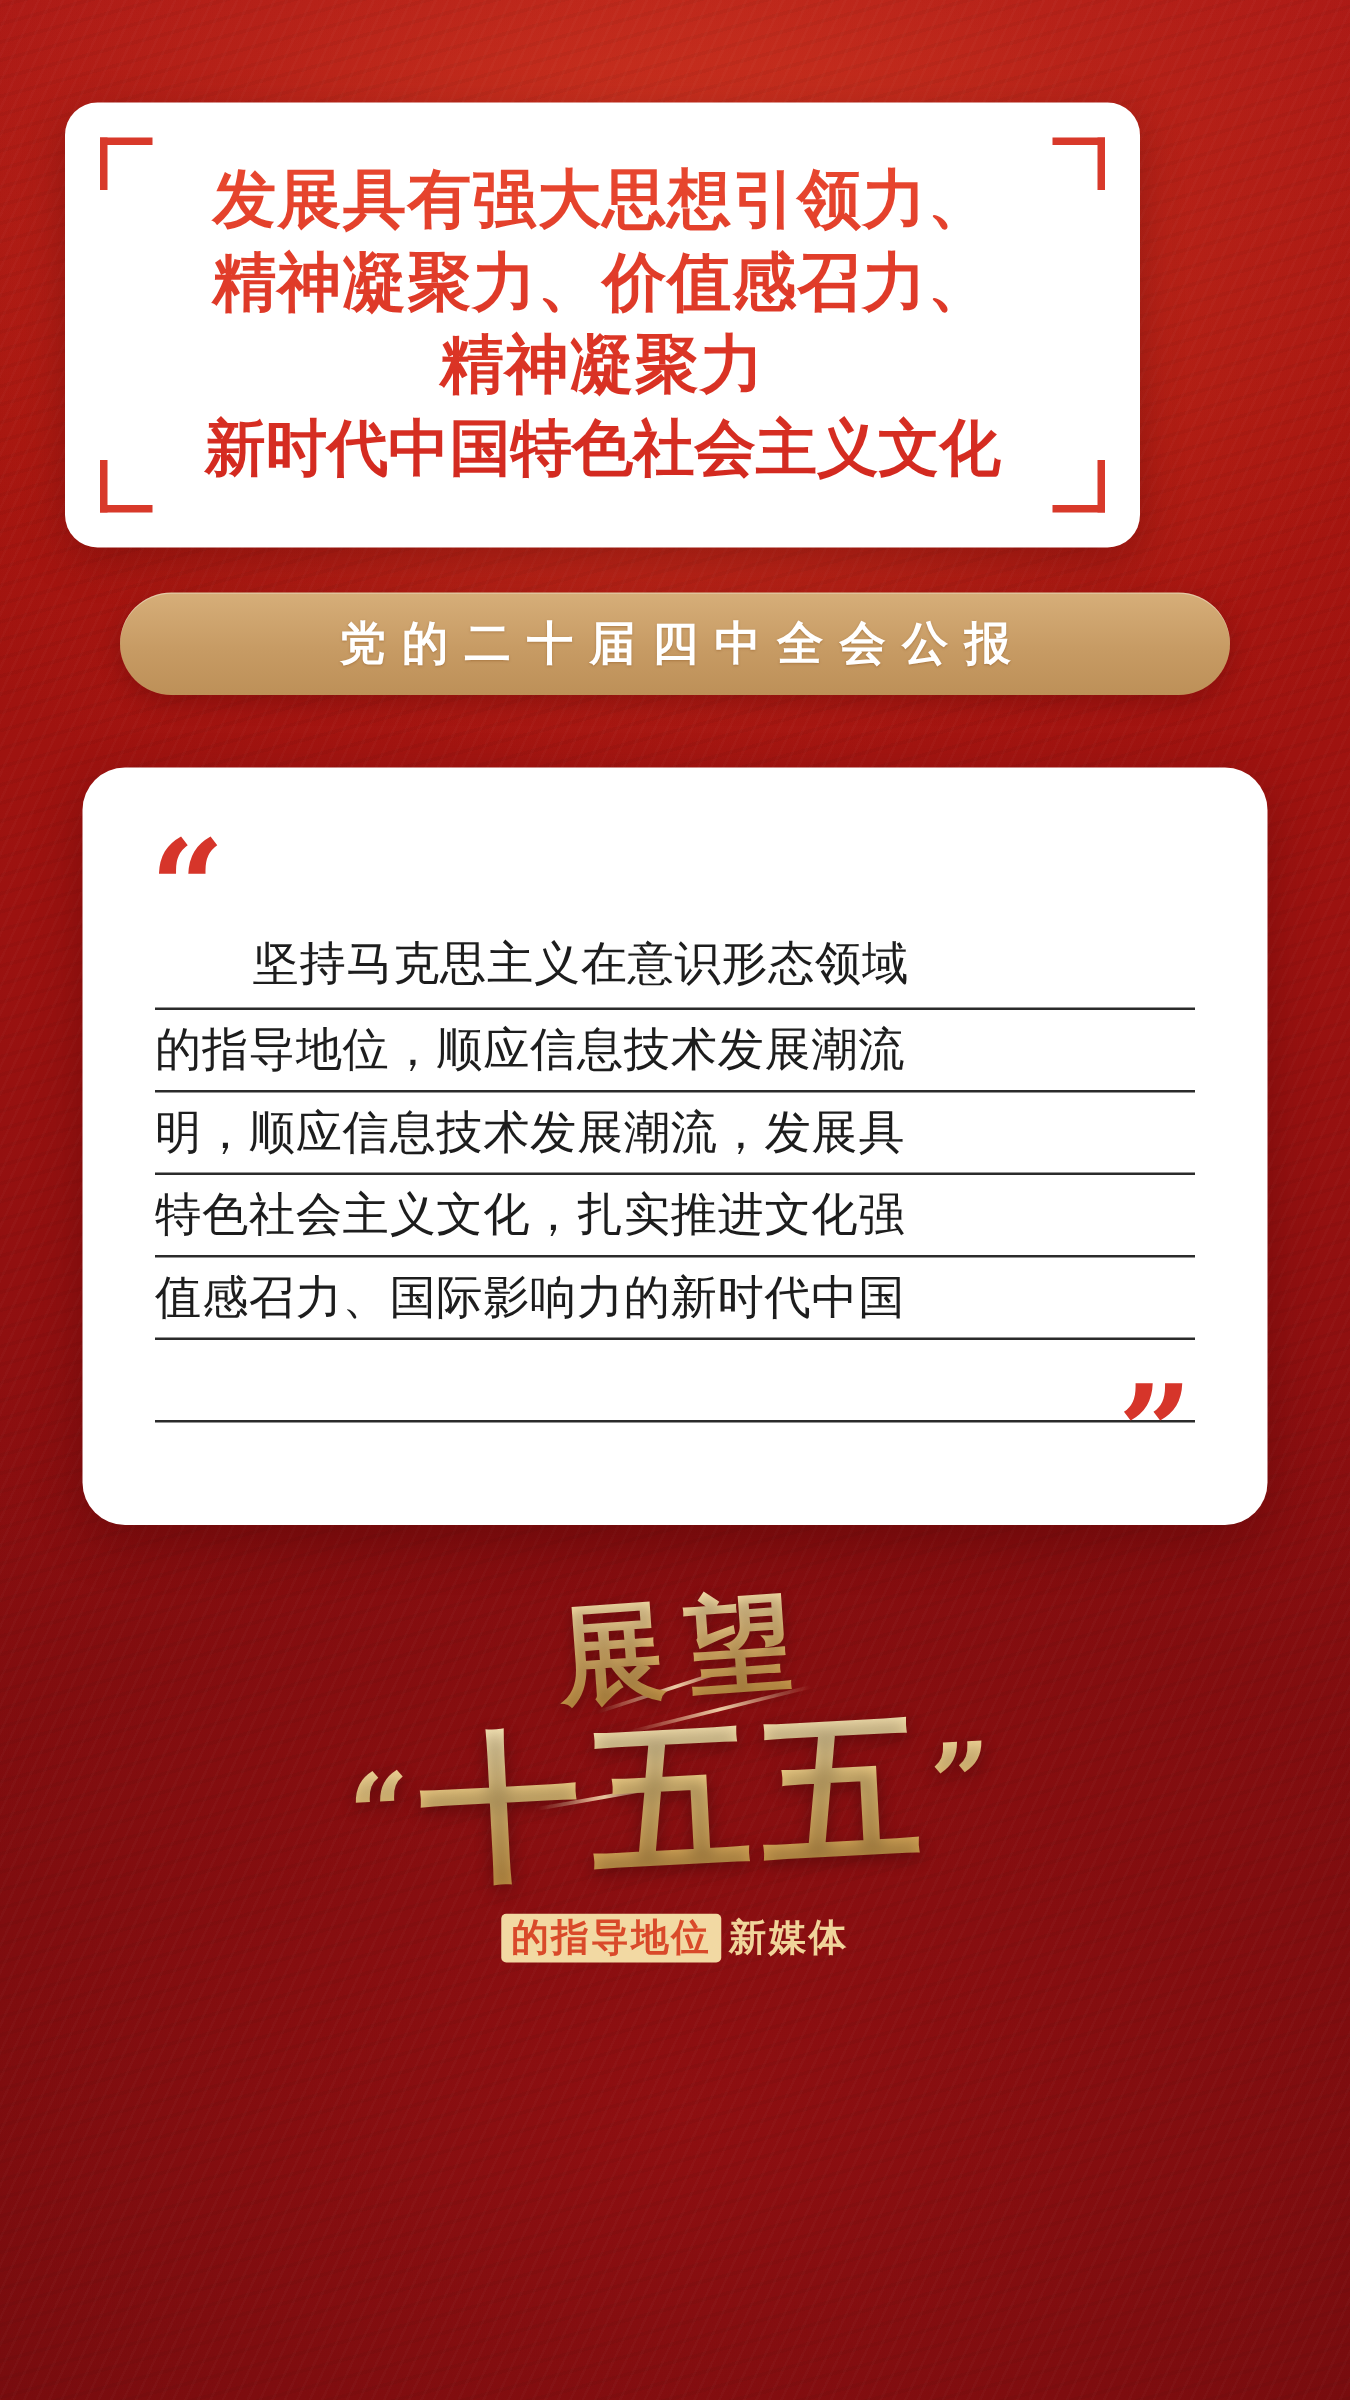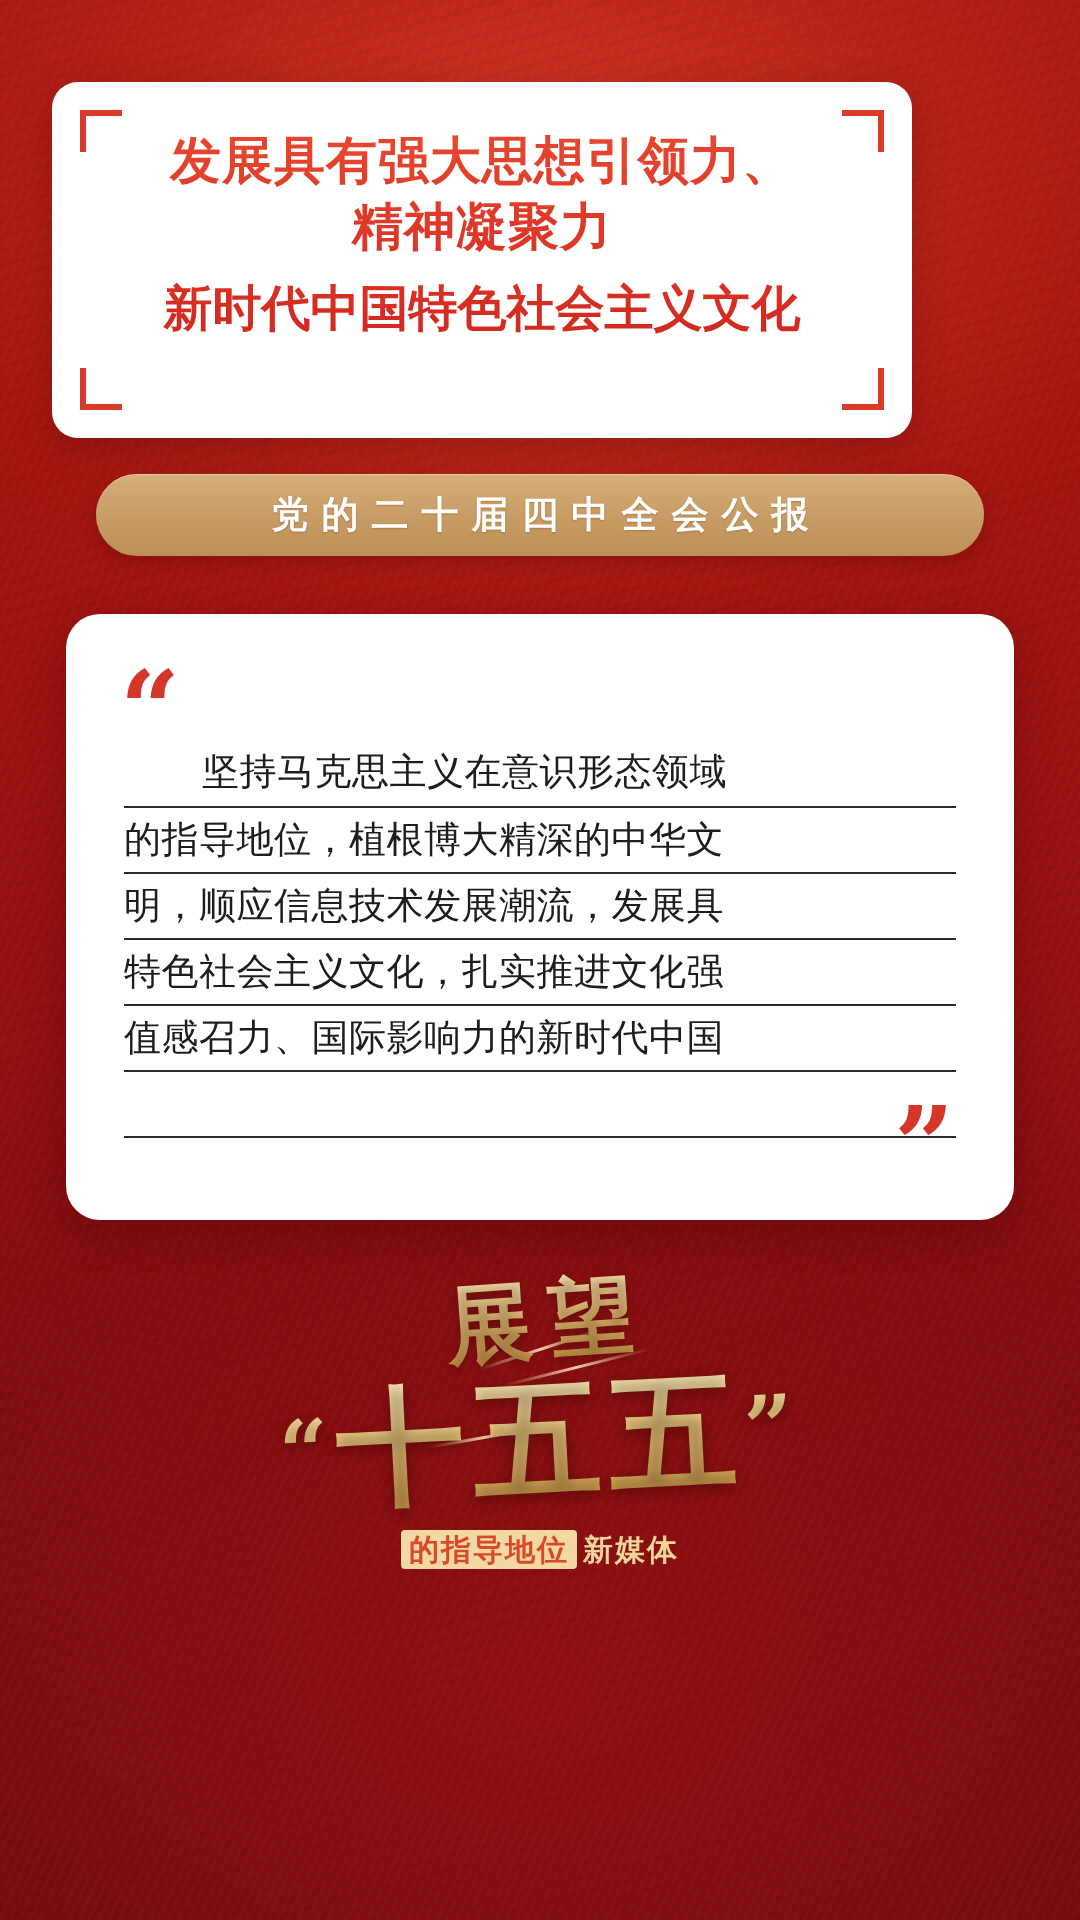--- a/index.html
+++ b/index.html
@@ -79,21 +79,21 @@
     line-height: 66px;
     letter-spacing: 1px;
     color: #d6352a;
     background: linear-gradient(180deg, #e8472f 0%, #d2281f 100%);
     -webkit-background-clip: text;
     background-clip: text;
     -webkit-text-fill-color: transparent;
     padding: 0 44px;
   }
   .headline .ln { display: block; white-space: nowrap; }
-  .headline .ln.wide { font-size: 49px; letter-spacing: 0px; margin-top: 16px; }
+  .headline .ln.wide { font-size: 49px; letter-spacing: 0px; }
 
   
   .ribbon {
     position: absolute;
     left: 96px;
     top: 474px;
     width: 888px;
     height: 82px;
     border-radius: 41px;
     background: linear-gradient(180deg, #d6ae79 0%, #c79b64 55%, #bd9058 100%);
@@ -240,35 +240,36 @@
   <div class="texture"></div>
 
   <div class="headline-card">
     <span class="corner tl"></span>
     <span class="corner tr"></span>
     <span class="corner bl"></span>
     <span class="corner br"></span>
 
     <div class="headline">
       <span class="ln">发展具有强大思想引领力、</span>
+      <span class="ln">精神凝聚力、价值感召力、</span>
       <span class="ln">精神凝聚力</span>
       <span class="ln wide">新时代中国特色社会主义文化</span>
     </div>
   </div>
 
   <div class="ribbon">
     <span class="ribbon-text">党的二十届四中全会公报</span>
   </div>
 
   <div class="quote-card">
     <span class="quote-mark open">“</span>
 
     <div class="quote-body">
       <div class="qline first">坚持马克思主义在意识形态领域</div>
-      <div class="qline">的指导地位，植根博大精深的中华文</div>
+      <div class="qline">的指导地位，顺应信息技术发展潮流</div>
       <div class="qline">明，顺应信息技术发展潮流，发展具</div>
       <div class="qline">特色社会主义文化，扎实推进文化强</div>
       <div class="qline">值感召力、国际影响力的新时代中国</div>
       <div class="qline blank"></div>
     </div>
 
     <span class="quote-mark close">”</span>
   </div>
 
   <div class="logo-wrap">

